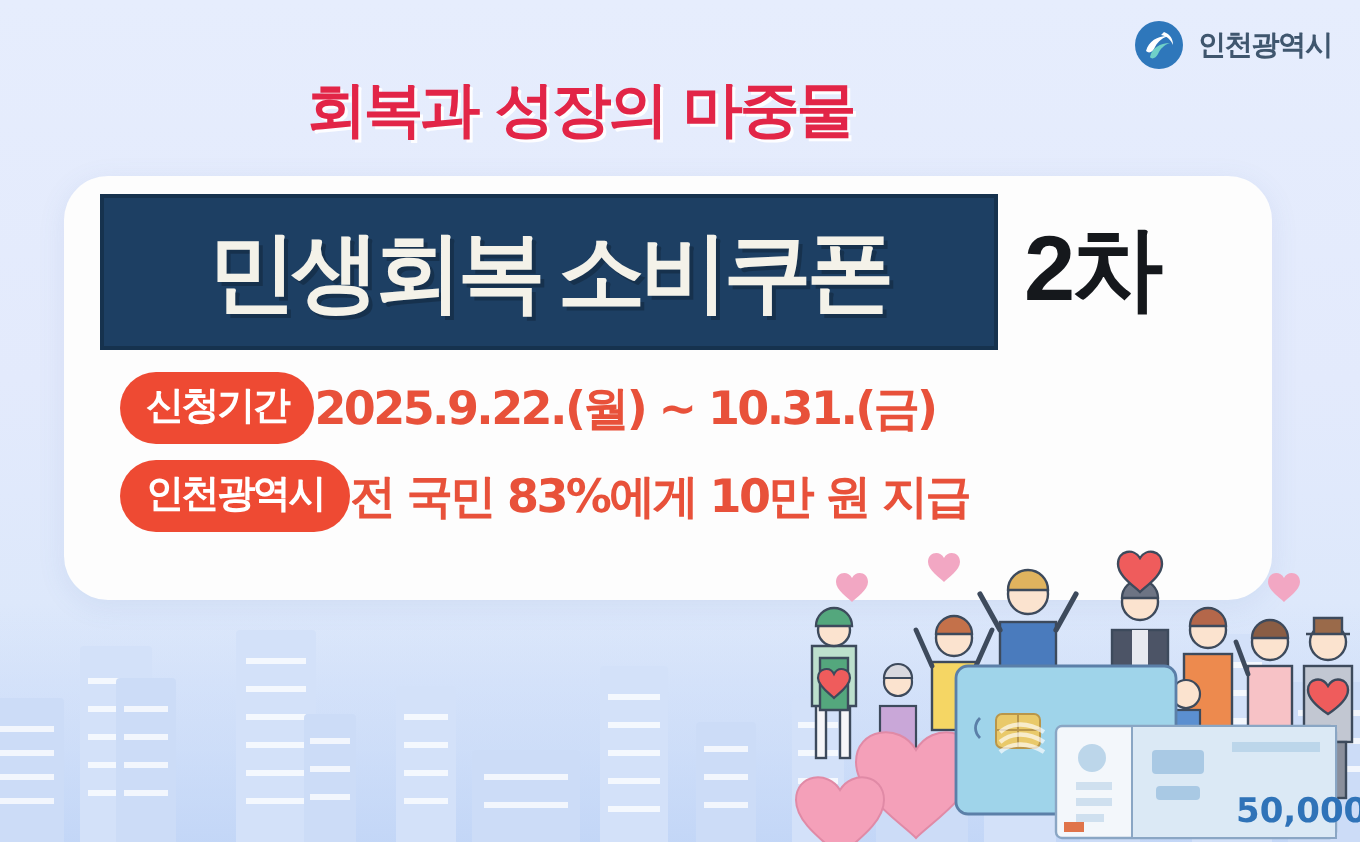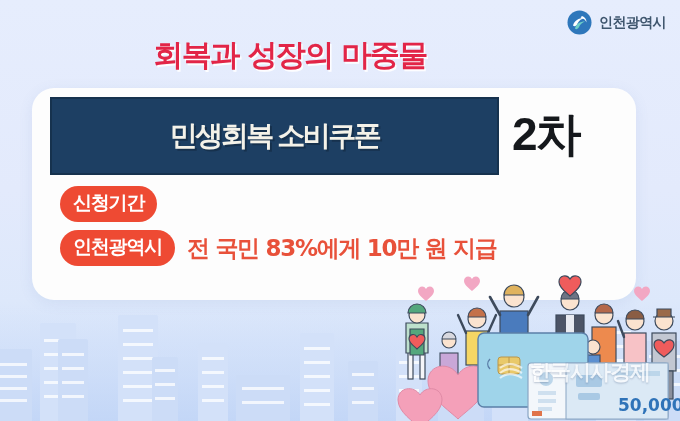--- a/index.html
+++ b/index.html
@@ -39,32 +39,32 @@
     padding-right:120px;
     padding-left:20px;
   }
   
   .title-bar{
     position:absolute;left:50px;top:97px;width:445px;height:74px;
     background:#1d3f63;border:2px solid #16324e;
     display:flex;align-items:center;justify-content:center;
   }
   .title-bar span{
-    font-size:28px;font-weight:800;color:#f4f2e9;letter-spacing:-2.5px;
-    font-family:Liberation Sans, sans-serif;
+    font-size:44px;font-weight:800;color:#f4f2e9;letter-spacing:-2.5px;
+    font-family:Liberation Serif, serif;
     text-shadow:2px 2px 0 rgba(0,0,0,.22);
   }
   .phase{
     position:absolute;left:512px;top:104px;
     font-size:46px;font-weight:800;color:#15181c;letter-spacing:-2px;
     font-family:Liberation Sans, sans-serif;
   }
   
   .info{position:absolute;left:60px;top:186px;display:flex;flex-direction:column;gap:8px;}
-  .info-row{display:flex;align-items:center;gap:12px;}
+  .info-row{display:flex;align-items:center;}
   .pill{
     background:#ee4a33;color:#ffffff;border-radius:999px;
     padding:4px 13px 6px;font-size:19px;font-weight:800;letter-spacing:-1.2px;
     font-family:"DejaVu Sans", sans-serif;white-space:nowrap;
   }
   .info-val{
     font-size:23px;font-weight:800;color:#e8513a;letter-spacing:-1.3px;
     font-family:"DejaVu Sans", sans-serif;white-space:nowrap;
   }
   
@@ -192,20 +192,21 @@
   <div class="card"></div>
 
   <div class="title-bar">
     <span>민생회복 소비쿠폰</span>
   </div>
   <div class="phase">2차</div>
 
   <div class="info">
     <div class="info-row">
       <div class="pill">신청기간</div>
+      <div class="info-val">2025.9.22.(월) ~ 10.31.(금)</div>
     </div>
     <div class="info-row">
       <div class="pill">인천광역시</div>
       <div class="info-val">전 국민 83%에게 10만 원 지급</div>
     </div>
   </div>
 
   <svg class="illus" viewBox="0 0 300 150">
     <defs>
       <clipPath id="clipIll">
@@ -311,16 +312,15 @@
       </g>
     </g>
   </svg>
 
   <div class="watermark">
     <svg width="28" height="24" viewBox="0 0 28 24">
       <path d="M2 8c6-5 14-5 22 0" stroke="#ffffff" stroke-width="2.2" fill="none" opacity=".9"></path>
       <path d="M2 13c6-5 14-5 22 0" stroke="#ffffff" stroke-width="2.2" fill="none" opacity=".9"></path>
       <path d="M2 18c6-5 14-5 22 0" stroke="#ffffff" stroke-width="2.2" fill="none" opacity=".9"></path>
     </svg>
-    <div class="wm-text">한국시사경제</div>
   </div>
 
 </div>
 
 </body></html>

